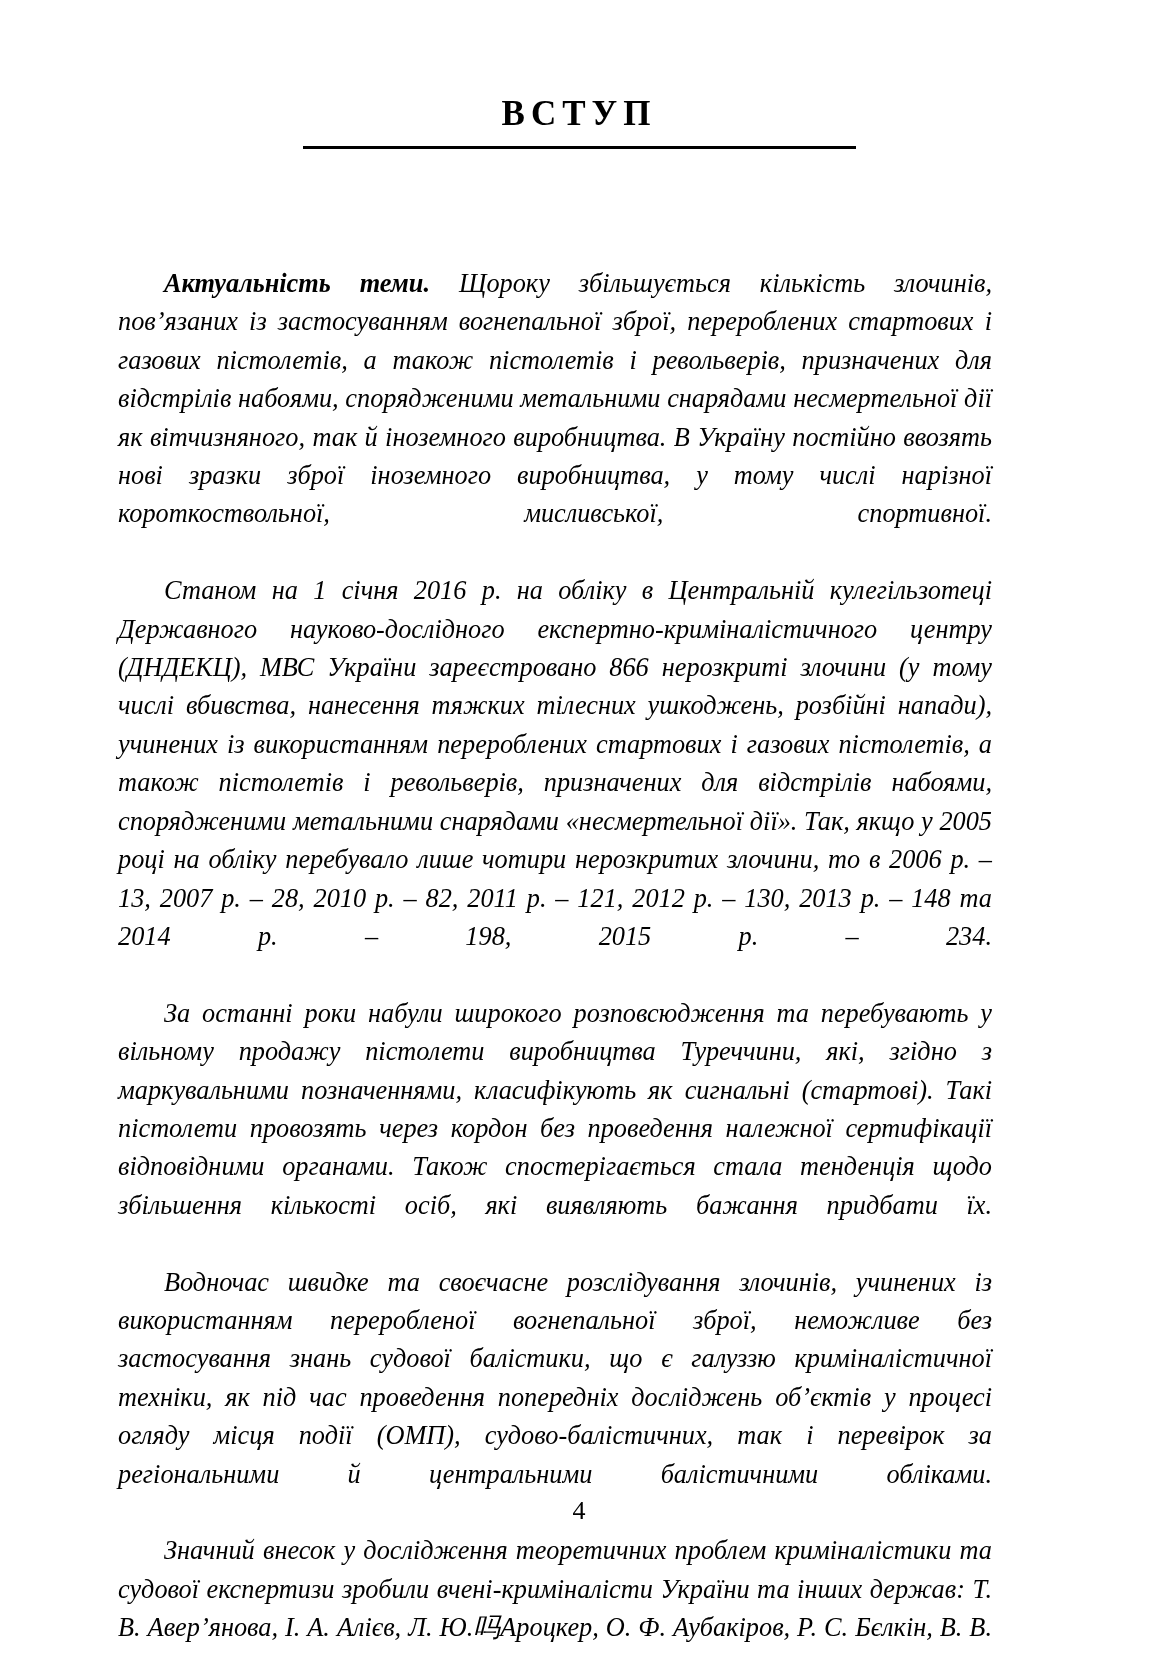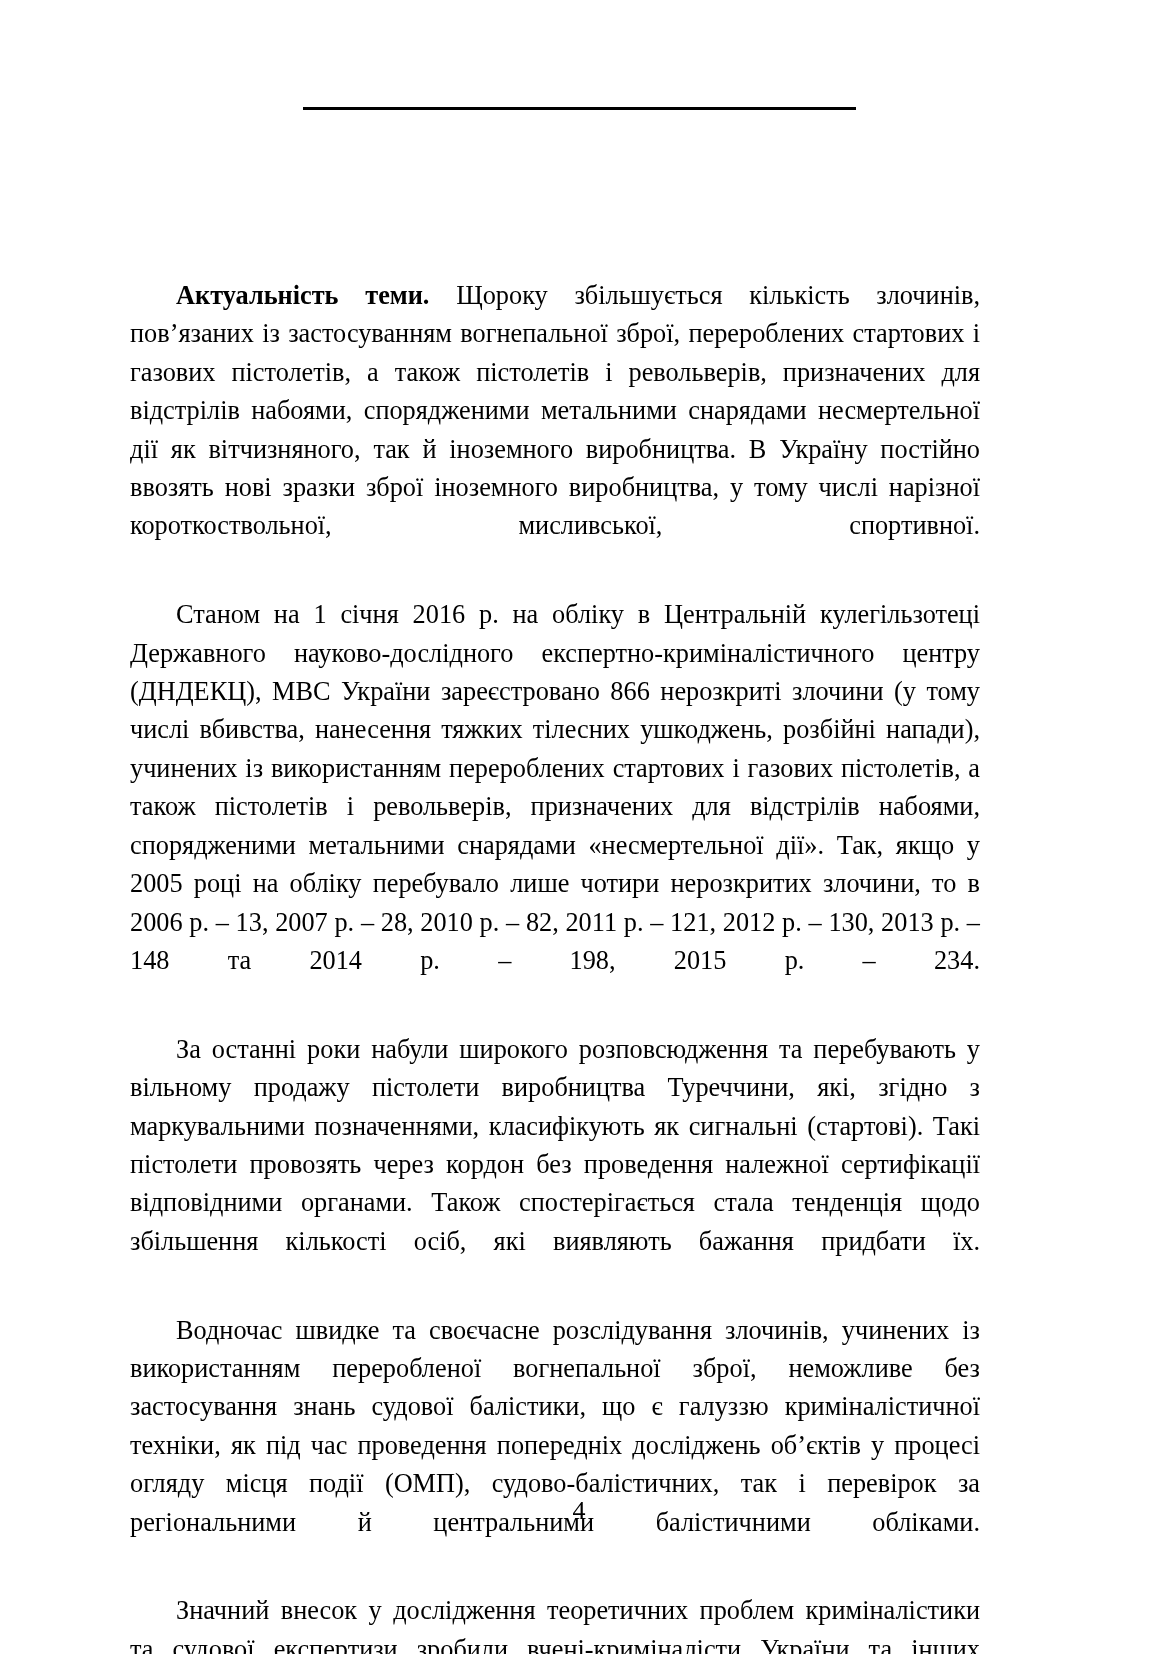--- a/index.html
+++ b/index.html
@@ -56,23 +56,24 @@
     width: 874px;
     font-size: 26.3px;
     line-height: 38.4px;
     text-align: justify;
     text-justify: inter-word;
     hyphens: manual;
     -webkit-hyphens: manual;
   }
 
   .para {
-    margin: 12px;
+    margin: 0;
     text-indent: 46px;
     text-align: justify;
+    font-style: italic;
   }
   .para:last-child { text-align: justify; }
 
   
   .para::after {
     content: "";
     display: inline-block;
     width: 100%;
   }
 
@@ -95,20 +96,21 @@
     font-size: 26px;
     line-height: 1;
   }
 </style>
 </head>
 <body>
 
 <div class="page">
 
   <div class="heading-block">
+    <div class="heading-title">ВСТУП</div>
     <div class="heading-rule"></div>
   </div>
 
   <div class="body-text">
 
     <p class="para"><span class="lead">Актуальність теми.</span><span> Щороку збільшується кількість злочинів, пов’язаних із застосуванням вогнепальної зброї, перероблених стартових і газових пістолетів, а також пістолетів і револьверів, призначених для відстрілів набоями, спорядженими метальними снарядами несмертельної дії як вітчизняного, так й іноземного виробництва. В Україну постійно ввозять нові зразки зброї іноземного виробництва, у тому числі нарізної короткоствольної, мисливської, спортивної.</span></p>
 
     <p class="para">Станом на 1 січня 2016 р. на обліку в Центральній кулегільзотеці Державного науково-дослідного експертно-криміналістичного центру (ДНДЕКЦ), МВС України зареєстровано 866 нерозкриті злочини (у тому числі вбивства, нанесення тяжких тілесних ушкоджень, розбійні напади), учинених із використанням перероблених стартових і газових пістолетів, а також пістолетів і револьверів, призначених для відстрілів набоями, спорядженими метальними снарядами «несмертельної дії». Так, якщо у 2005 році на обліку перебувало лише чотири нерозкритих злочини, то в 2006 р. – 13, 2007 р. – 28, 2010 р. – 82, 2011 р. – 121, 2012 р. – 130, 2013 р. – 148 та 2014 р. – 198, 2015 р. – 234.</p>
 
     <p class="para">За останні роки набули широкого розповсюдження та перебувають у вільному продажу пістолети виробництва Туреччини, які, згідно з маркувальними позначеннями, класифікують як сигнальні (стартові). Такі пістолети провозять через кордон без проведення належної сертифікації відповідними органами. Також спостерігається стала тенденція щодо збільшення кількості осіб, які виявляють бажання придбати їх.</p>

